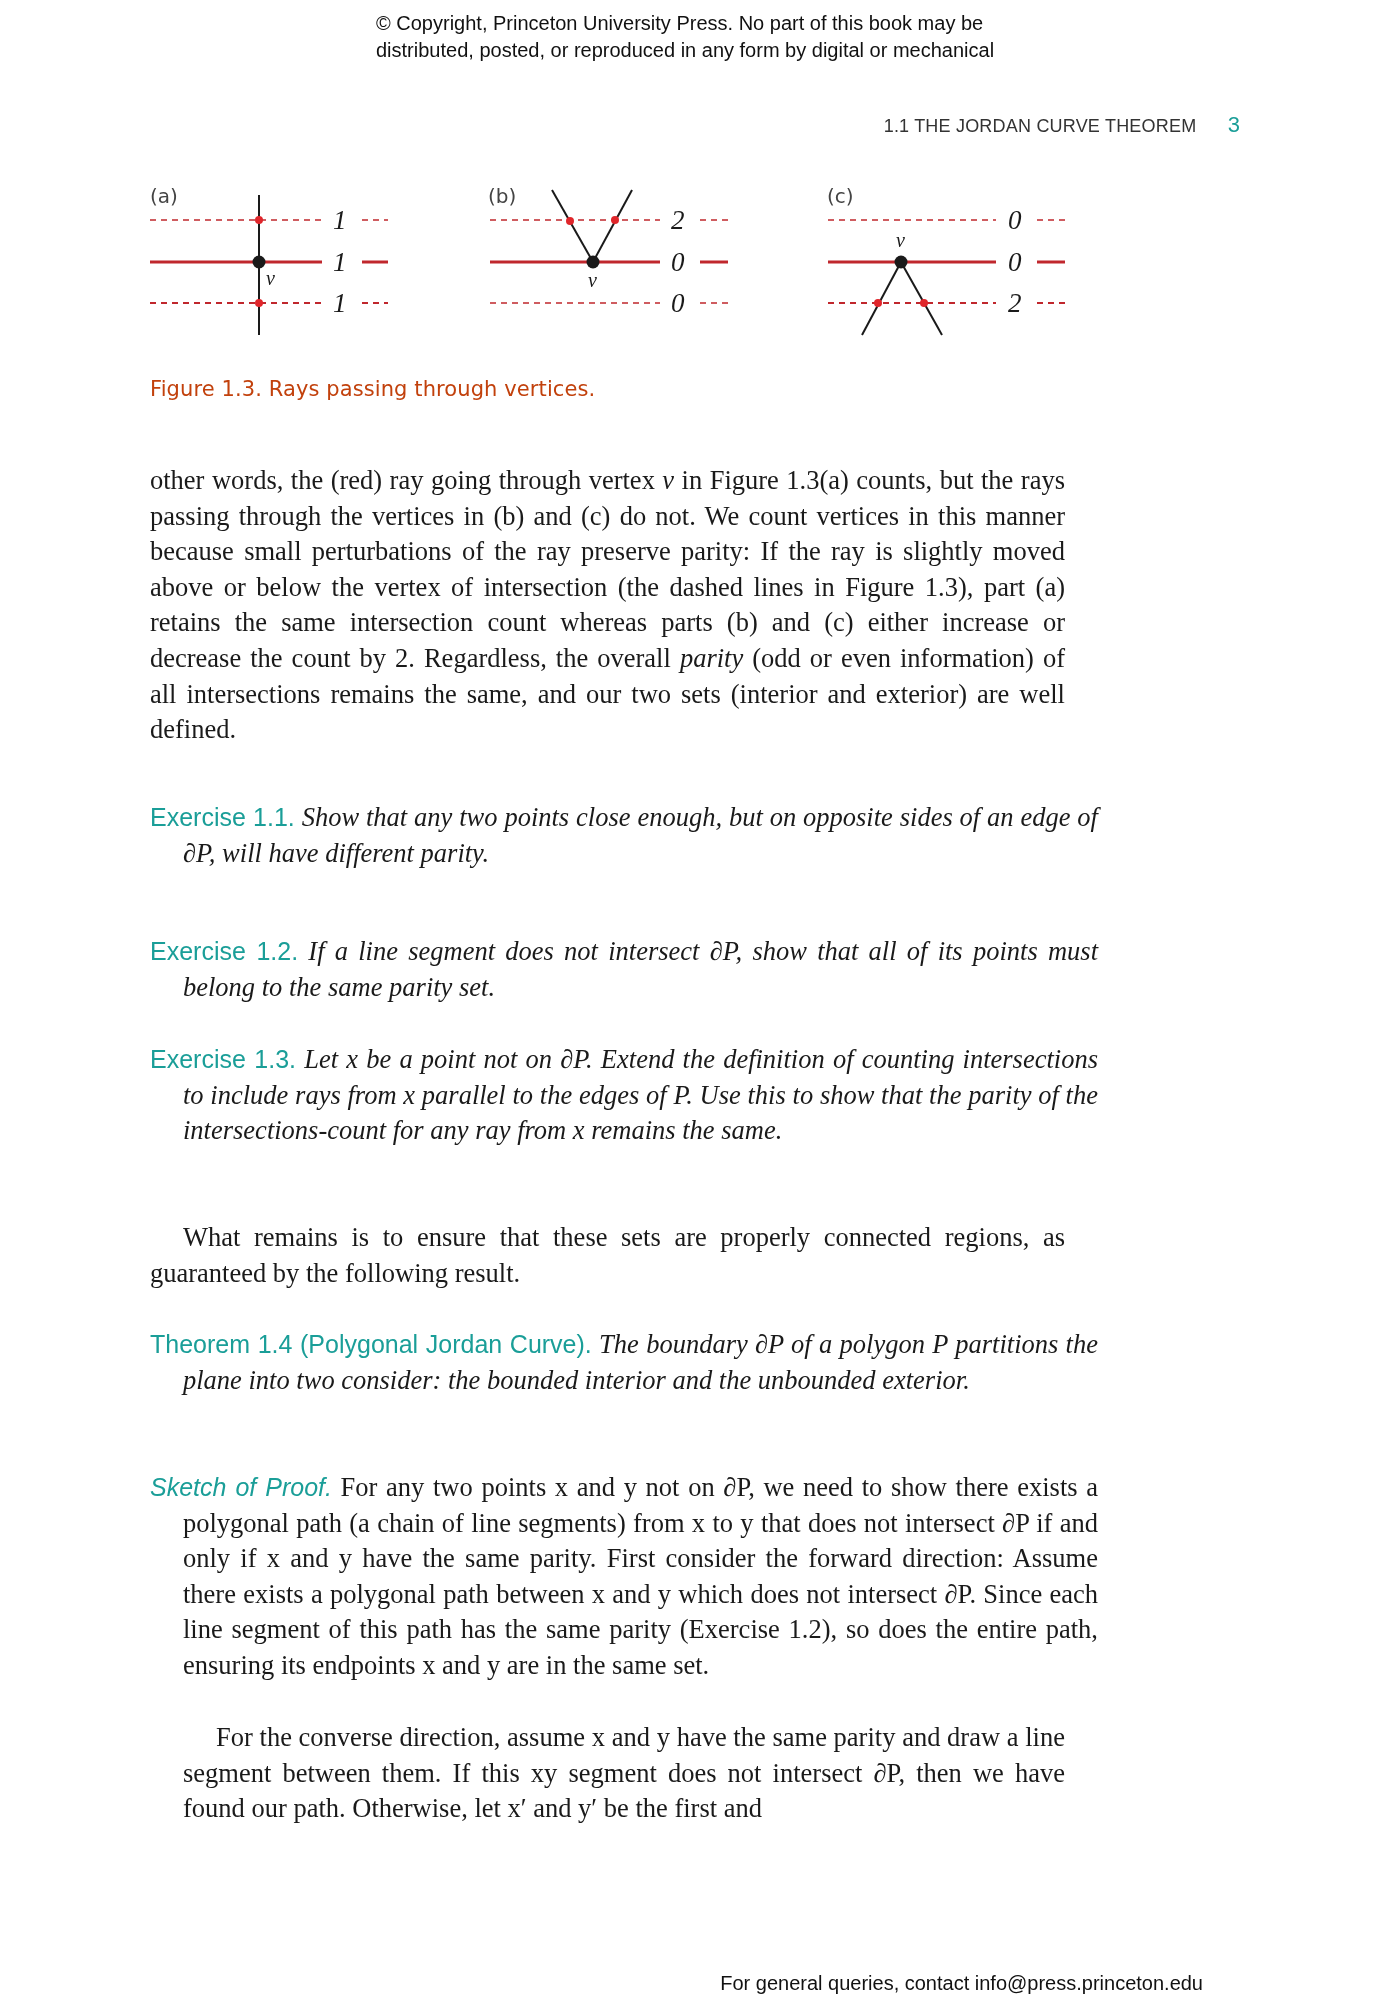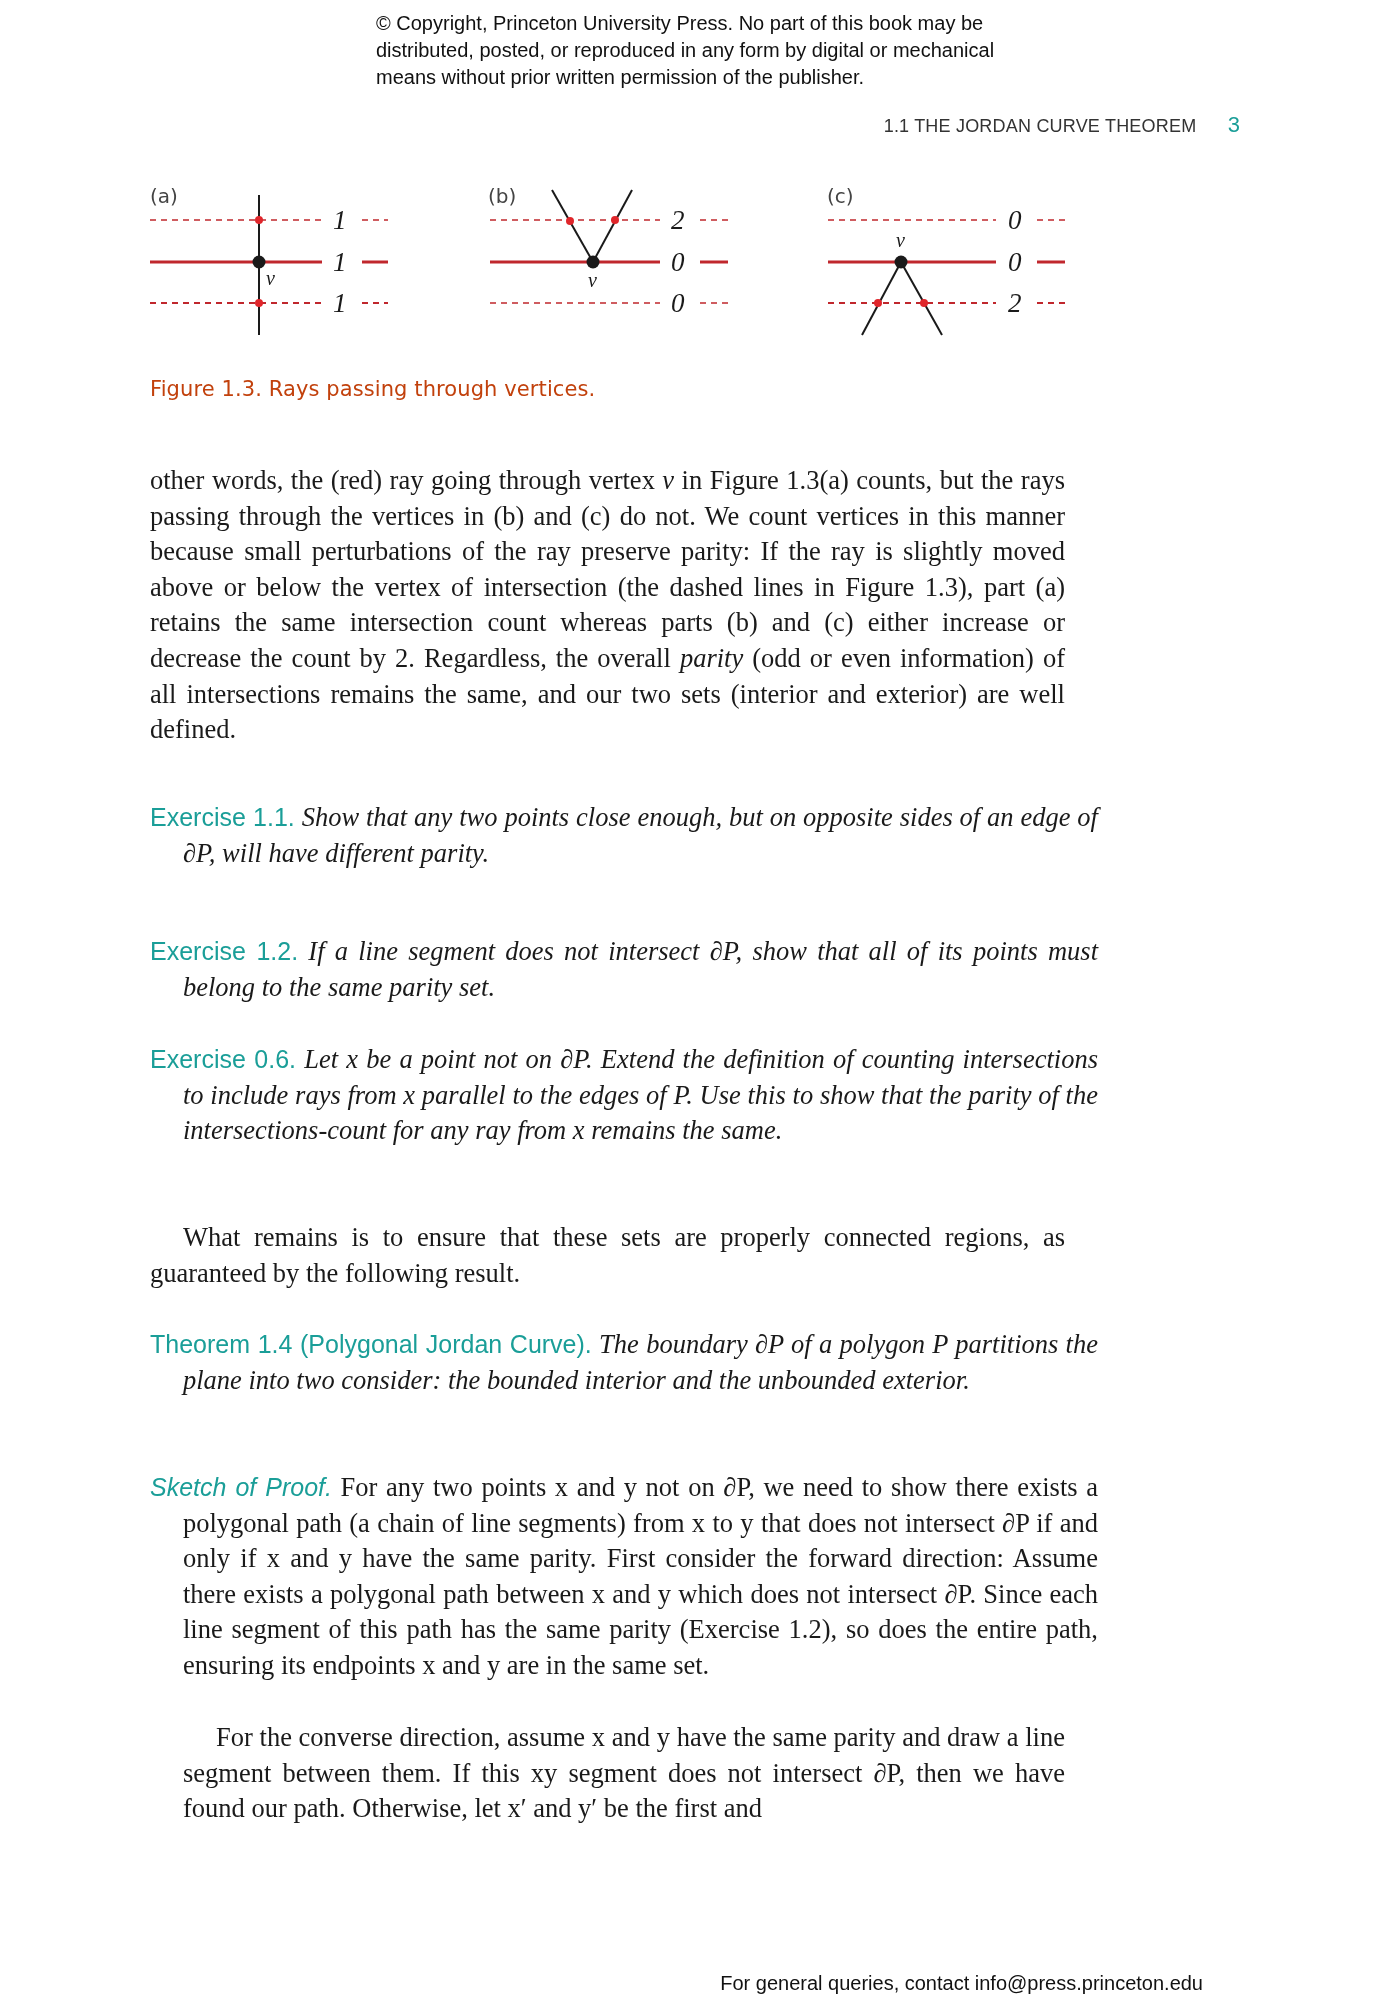--- a/index.html
+++ b/index.html
@@ -18,21 +18,20 @@
     .teal-i { color: #1a9e98; font-family: "Liberation Sans", sans-serif; font-style: italic; font-size: 25px; }
     .indent { text-indent: 33px; }
     .footer { position: absolute; top: 1972px; left: 0; width: 1203px; text-align: right; font-family: Liberation Sans, sans-serif; font-size: 20px; color: #111; }
   </style>
 </head>
 <body>
 
 <div class="copyright">
   <div>© Copyright, Princeton University Press. No part of this book may be</div>
   <div>distributed, posted, or reproduced in any form by digital or mechanical</div>
-  <div>means without prior written permission of the publisher.</div>
 </div>
 
 <div class="running-head">
   <span class="sec">1.1  THE JORDAN CURVE THEOREM</span>
   <span class="pg">3</span>
 </div>
 
 <div class="figure">
   <svg width="940" height="180" viewBox="0 0 940 180" xmlns="http://www.w3.org/2000/svg">
     <g>
@@ -99,21 +98,21 @@
 
 <div class="text hang" style="top: 800px;">
   <span class="teal">Exercise 1.1.</span><i> Show that any two points close enough, but on opposite sides of an edge of ∂P, will have different parity.</i>
 </div>
 
 <div class="text hang" style="top: 934px;">
   <span class="teal">Exercise 1.2.</span><i> If a line segment does not intersect ∂P, show that all of its points must belong to the same parity set.</i>
 </div>
 
 <div class="text hang" style="top: 1042px;">
-  <span class="teal">Exercise 0.6.</span><i> Let x be a point not on ∂P. Extend the definition of counting intersections to include rays from x parallel to the edges of P. Use this to show that the parity of the intersections-count for any ray from x remains the same.</i>
+  <span class="teal">Exercise 1.3.</span><i> Let x be a point not on ∂P. Extend the definition of counting intersections to include rays from x parallel to the edges of P. Use this to show that the parity of the intersections-count for any ray from x remains the same.</i>
 </div>
 
 <div class="text indent" style="top: 1220px;">What remains is to ensure that these sets are properly connected regions, as guaranteed by the following result.</div>
 
 <div class="text hang" style="top: 1327px;">
   <span class="teal">Theorem 1.4 (Polygonal Jordan Curve).</span><i> The boundary ∂P of a polygon P partitions the plane into two consider: the bounded interior and the unbounded exterior.</i>
 </div>
 
 <div class="text hang" style="top: 1470px;">
   <span class="teal-i">Sketch of Proof.</span><span> For any two points x and y not on ∂P, we need to show there exists a polygonal path (a chain of line segments) from x to y that does not intersect ∂P if and only if x and y have the same parity. First consider the forward direction: Assume there exists a polygonal path between x and y which does not intersect ∂P. Since each line segment of this path has the same parity (Exercise 1.2), so does the entire path, ensuring its endpoints x and y are in the same set.</span>

